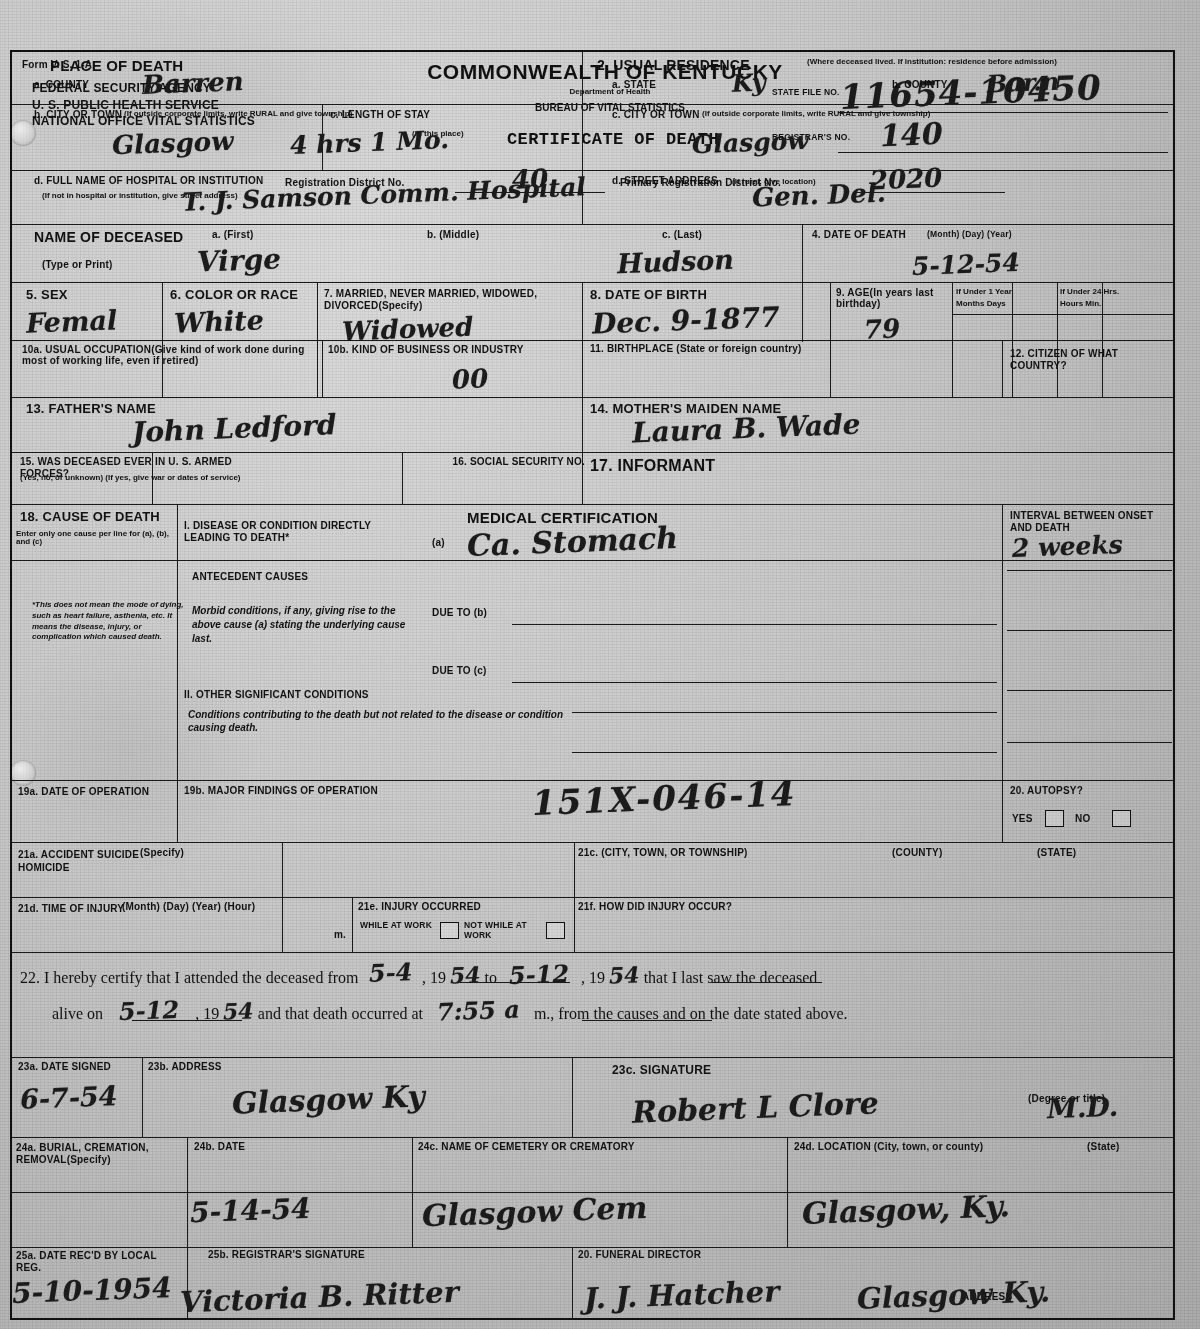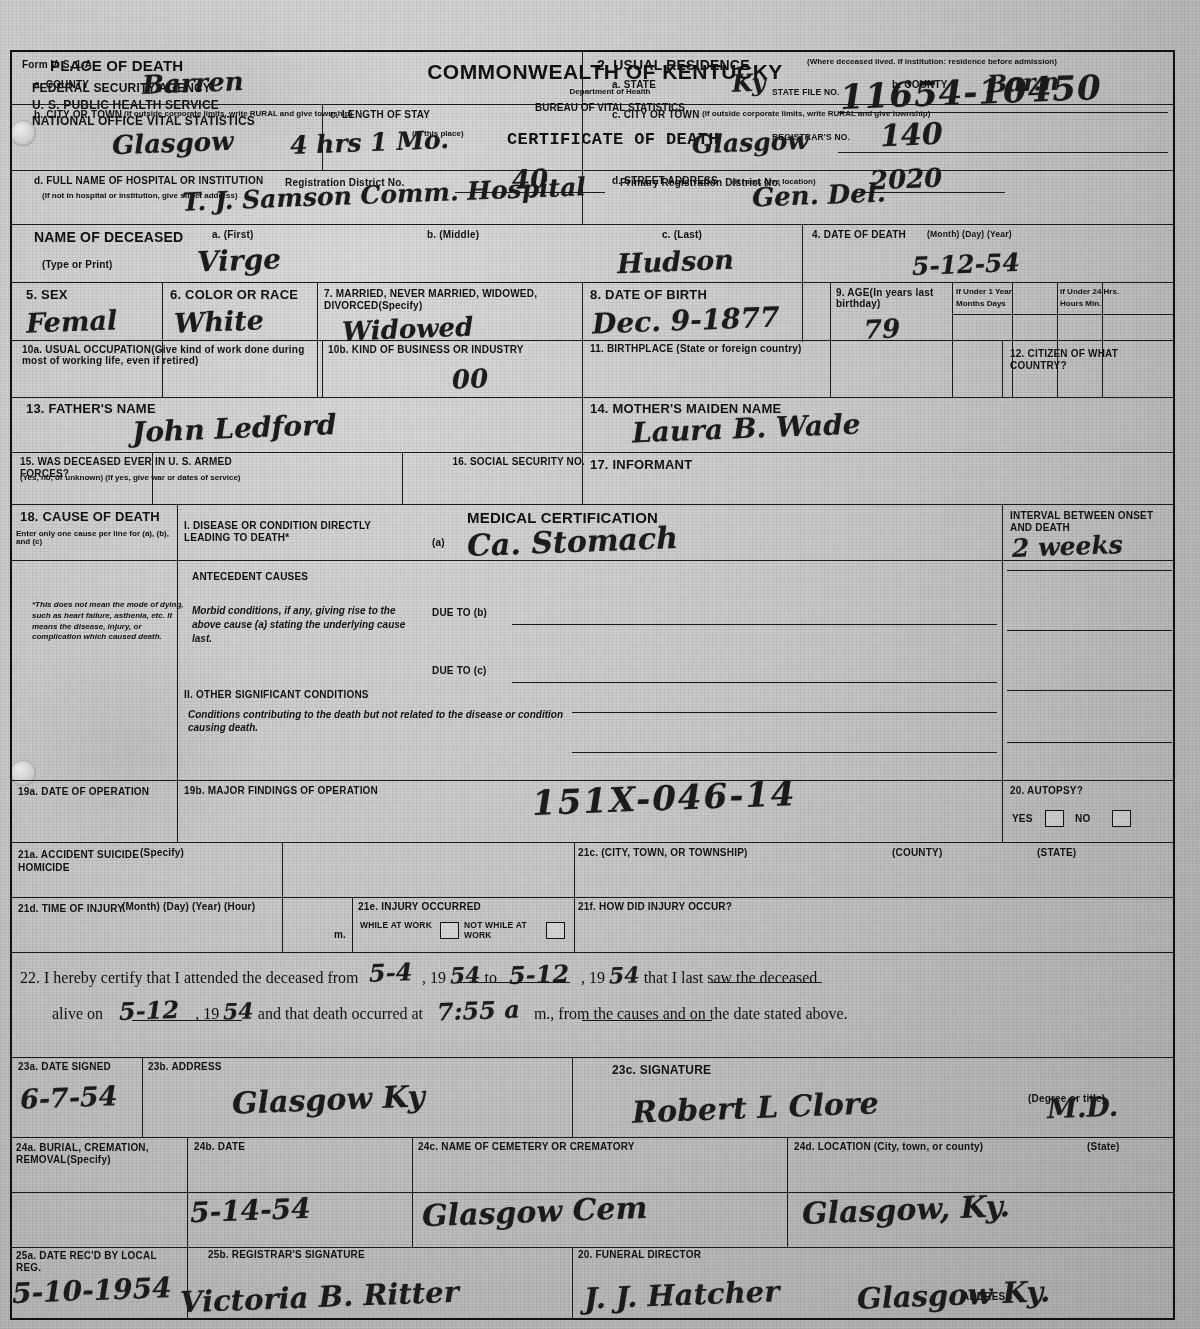--- a/index.html
+++ b/index.html
@@ -342,21 +342,21 @@
 
     <div class="abs lbl sm" style="left:8px;top:404px;width:250px;line-height:1.15;">
       <span>15. WAS DECEASED EVER IN U. S. ARMED FORCES?</span>
     </div>
     <div class="abs tiny" style="left:8px;top:422px;width:380px;">
       <span>(Yes, no, or unknown)   (If yes, give war or dates of service)</span>
     </div>
     <div class="abs lbl sm" style="left:398px;top:404px;width:175px;line-height:1.15;text-align:right;">
       <span>16. SOCIAL SECURITY NO.</span>
     </div>
-    <div class="abs lbl" style="left:578px;top:406px;font-size:13px;">
+    <div class="abs lbl" style="left:578px;top:406px;font-size:16px;">
       <span>17. INFORMANT</span>
     </div>
 
     <div class="abs vline" style="left:165px;top:452px;height:276px;"></div>
     <div class="abs vline" style="left:990px;top:452px;height:276px;"></div>
 
     <div class="abs lbl" style="left:455px;top:458px;font-size:15px;">
       <span>MEDICAL CERTIFICATION</span>
     </div>
     <div class="abs lbl" style="left:8px;top:458px;font-size:13px;">

